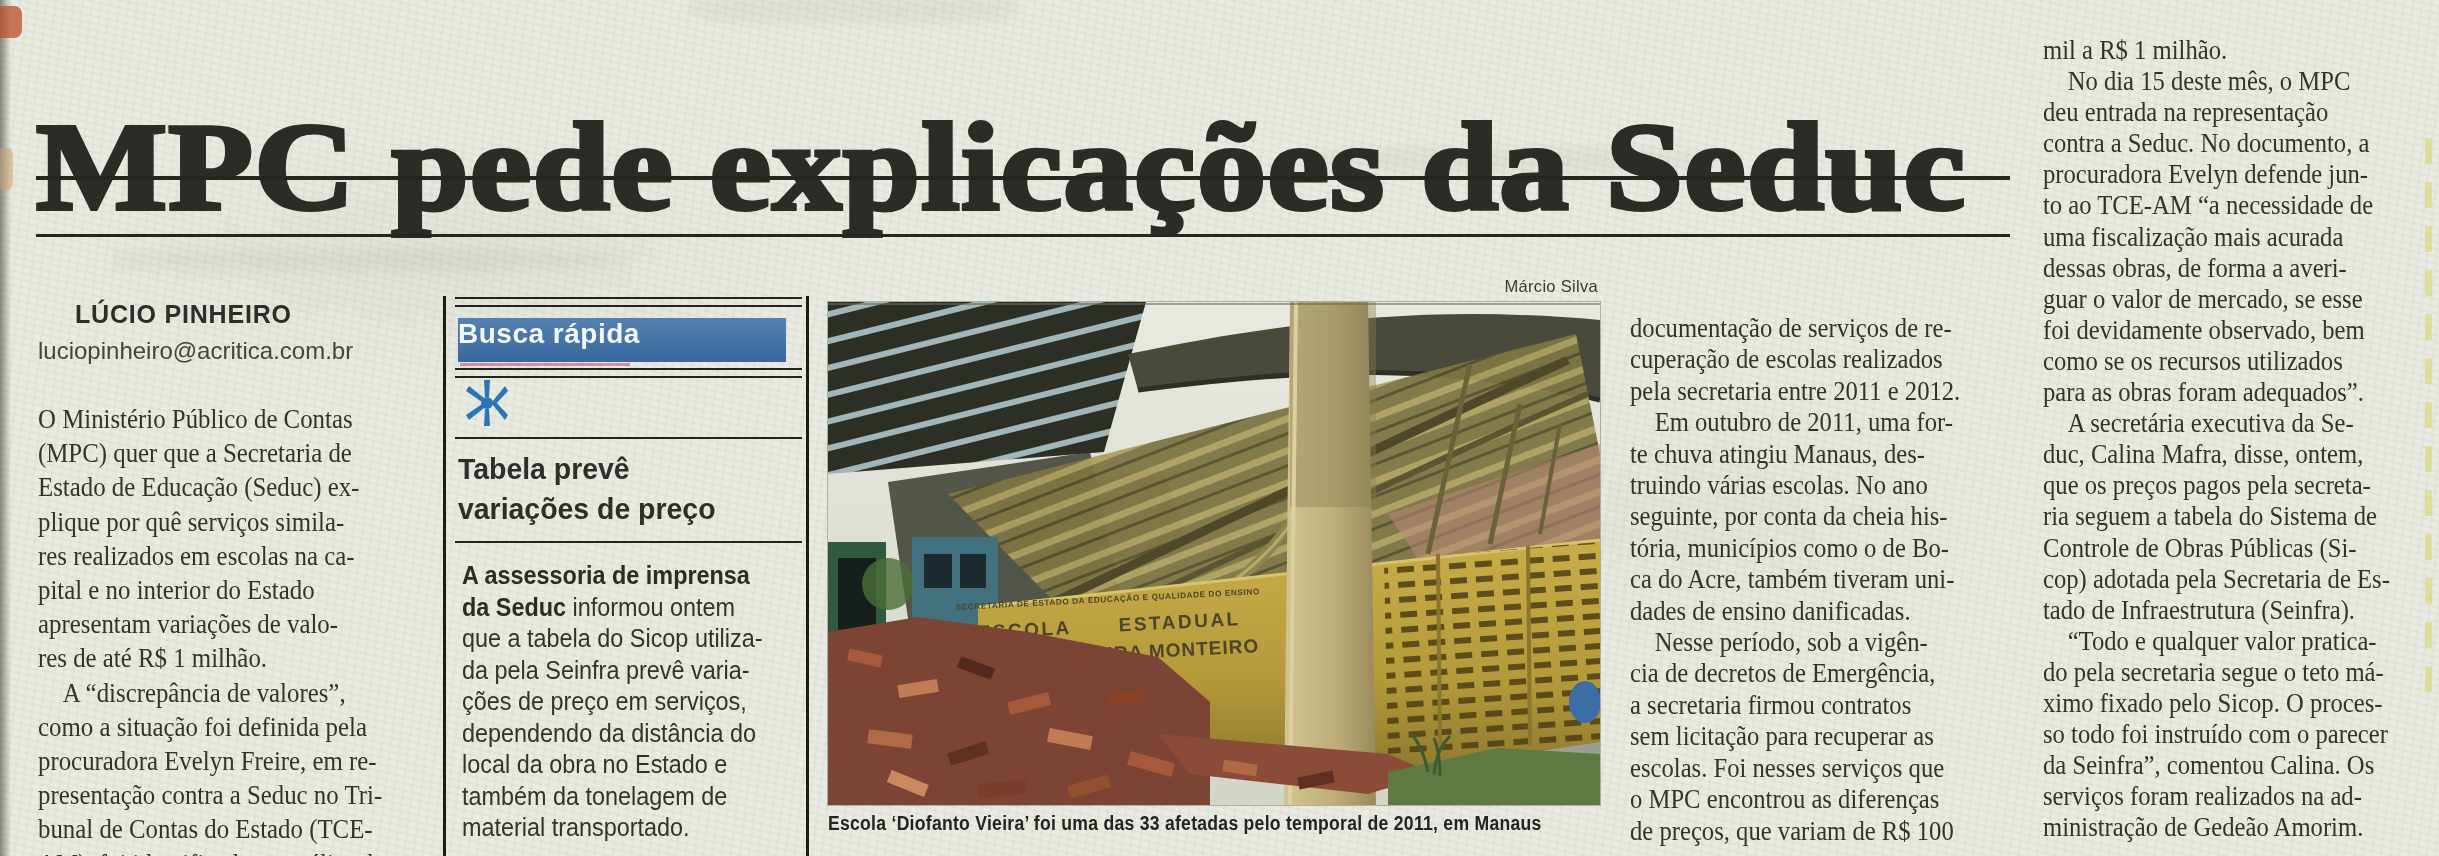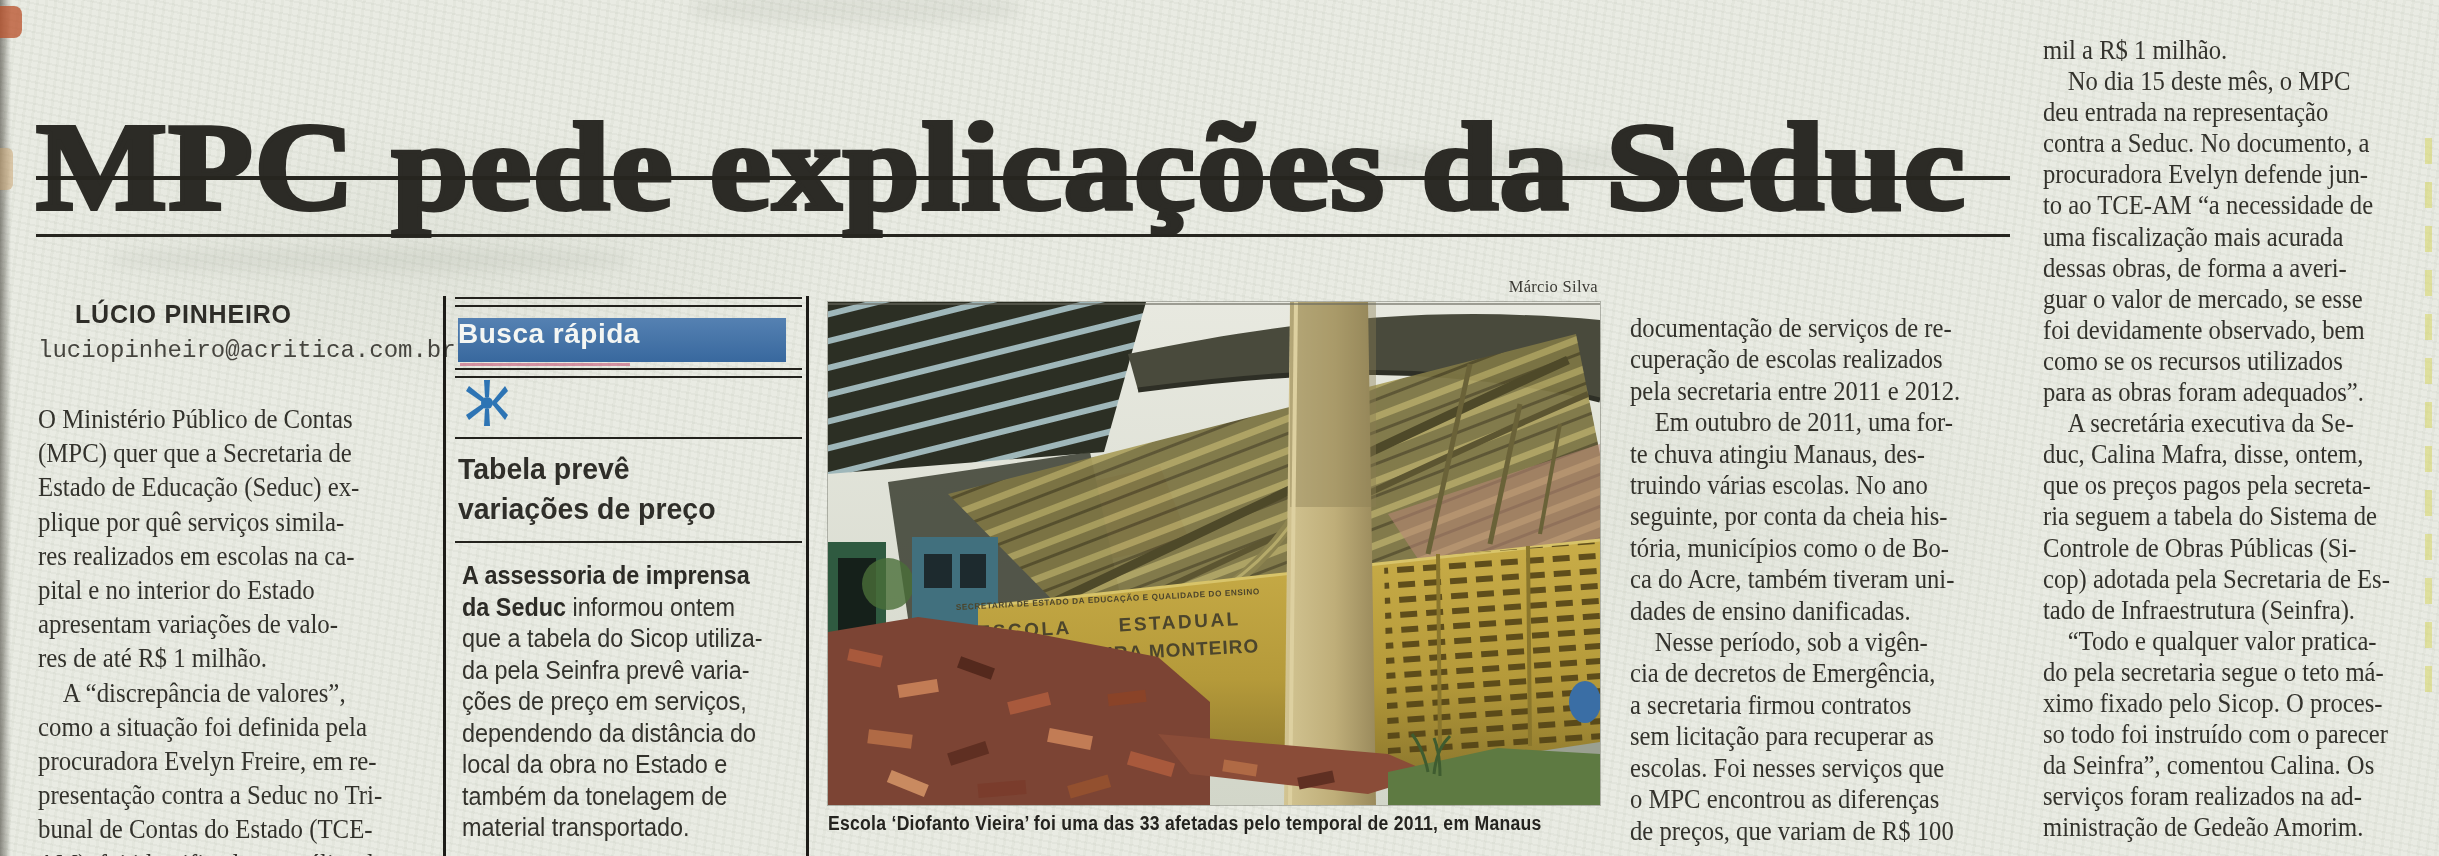--- a/index.html
+++ b/index.html
@@ -34,21 +34,21 @@
   .rule-top{position:absolute;left:36px;top:176px;width:1974px;height:4px;background:#26251f;z-index:2;}
   .deck{
     position:absolute;left:36px;top:191px;white-space:nowrap;z-index:2;
     font-family:"Liberation Sans",sans-serif;font-size:30px;line-height:40px;letter-spacing:1.2px;
     color:#3a3933;
   }
   .rule-mid{position:absolute;left:36px;top:234px;width:1974px;height:3px;background:#26251f;z-index:2;}
 
   .byline{position:absolute;left:38px;top:300px;font-family:"Liberation Sans",sans-serif;
     font-weight:bold;font-size:25px;letter-spacing:.8px;color:#2e2d28;z-index:2;margin-left:37px;}
-  .email{position:absolute;left:38px;top:337px;font-family:Liberation Mono, monospace;
+  .email{position:absolute;left:38px;top:337px;font-family:Liberation Sans, sans-serif;
     font-size:24px;color:#45443e;z-index:2;}
 
   .body-serif{
     font-family:"Liberation Serif",serif;color:#33322c;
     white-space:pre-line;z-index:2;transform-origin:left top;
   }
   .col1{left:38px;top:402px;width:470px;font-size:27px;line-height:34.2px;transform:scaleX(.92);}
   .col4{left:1630px;top:313px;width:460px;font-size:26.5px;line-height:31.4px;transform:scaleX(.93);}
   .col5{left:2043px;top:35px;width:460px;font-size:26.5px;line-height:31.1px;transform:scaleX(.93);}
 
@@ -70,21 +70,21 @@
   }
   .box-body{
     position:absolute;left:462px;top:560px;width:430px;z-index:2;
     font-family:"Liberation Sans",sans-serif;font-size:26px;line-height:31.5px;color:#33322c;
     white-space:pre-line;transform:scaleX(.90);transform-origin:left top;
   }
   .box-body .lead{font-weight:bold;color:#2c2b26;}
 
   .photo-credit{
     position:absolute;left:1300px;top:277px;width:298px;text-align:right;z-index:2;
-    font-family:Liberation Serif, serif;font-size:16.5px;color:#3b3a34;letter-spacing:.3px;
+    font-family:Liberation Sans, sans-serif;font-size:16.5px;color:#3b3a34;letter-spacing:.3px;
   }
   .photo-frame{position:absolute;left:828px;top:302px;width:772px;height:503px;z-index:2;overflow:hidden;box-shadow:0 0 0 1px rgba(70,70,58,.35);}
   .photo-frame svg{display:block;}
   .caption{
     position:absolute;left:828px;top:812px;width:900px;white-space:nowrap;z-index:2;
     font-family:"Liberation Sans",sans-serif;font-weight:bold;font-size:20px;color:#24231f;
     transform:scaleX(.88);transform-origin:left top;letter-spacing:.3px;
   }
 </style>
 </head>

